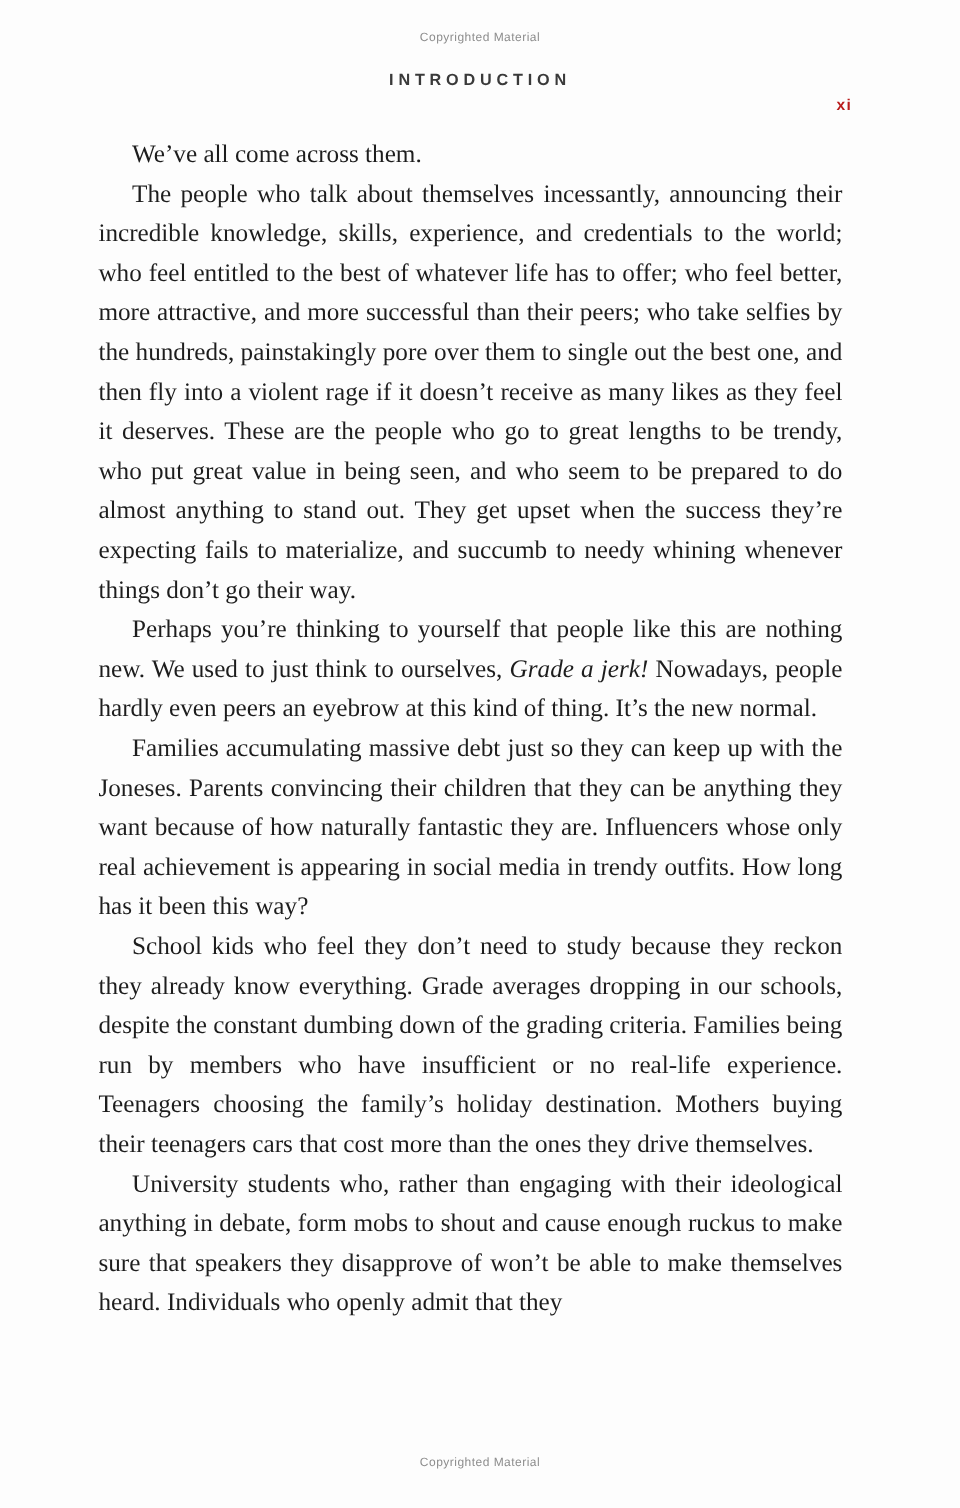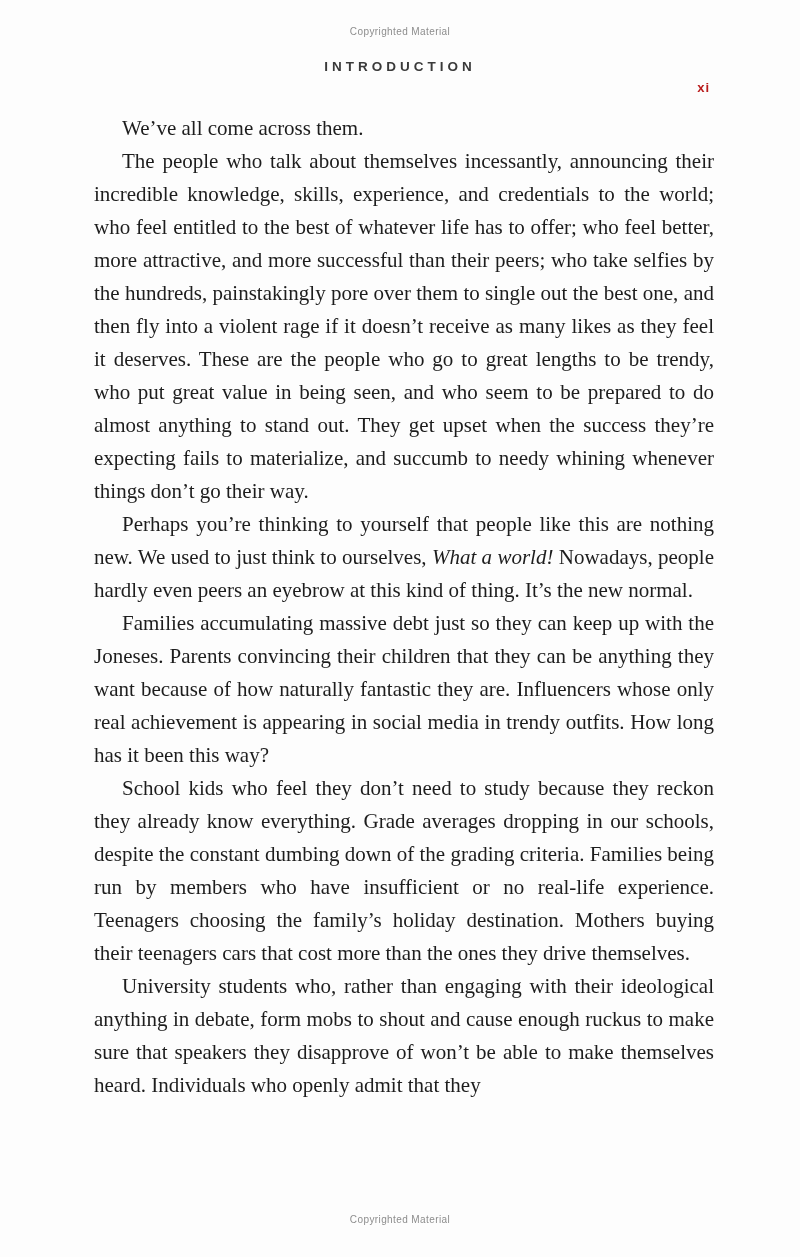--- a/index.html
+++ b/index.html
@@ -46,21 +46,21 @@
     font-family: "Liberation Sans", sans-serif;
     font-size: 13px;
     font-weight: bold;
     letter-spacing: 1px;
     color: #b91c1c;
     margin-top: 20px;
   }
   .body-text {
     position: absolute;
     top: 112px;
-    left: 94px;
+    left: 82px;
     width: 620px;
     font-family: "Liberation Serif", serif;
     font-size: 21px;
     line-height: 33px;
     color: #1d1d1d;
     text-align: justify;
   }
   .body-text p {
     margin: 0;
     text-indent: 28px;
@@ -76,21 +76,21 @@
 
   <div class="notice notice-top">Copyrighted Material</div>
 
   <div class="running-head">INTRODUCTION</div>
 
   <div class="page-number">xi</div>
 
   <div class="body-text">
       <p><span>We’ve all come across them.</span></p>
       <p><span>The people who talk about themselves incessantly, announcing their incredible knowledge, skills, experience, and credentials to the world; who feel entitled to the best of whatever life has to offer; who feel better, more attractive, and more successful than their peers; who take selfies by the hundreds, painstakingly pore over them to single out the best one, and then fly into a violent rage if it doesn’t receive as many likes as they feel it deserves. These are the people who go to great lengths to be trendy, who put great value in being seen, and who seem to be prepared to do almost anything to stand out. They get upset when the success they’re expecting fails to materialize, and succumb to needy whining whenever things don’t go their way.</span></p>
-      <p><span>Perhaps you’re thinking to yourself that people like this are nothing new. We used to just think to ourselves, </span><em>What a world!</em><span> Nowadays, people hardly even peers an eyebrow at this kind of thing. It’s the new normal.</span></p>
+      <p><span>Perhaps you’re thinking to yourself that people like this are nothing new. We used to just think to ourselves, </span><em>Grade a jerk!</em><span> Nowadays, people hardly even peers an eyebrow at this kind of thing. It’s the new normal.</span></p>
       <p><span>Families accumulating massive debt just so they can keep up with the Joneses. Parents convincing their children that they can be anything they want because of how naturally fantastic they are. Influencers whose only real achievement is appearing in social media in trendy outfits. How long has it been this way?</span></p>
       <p><span>School kids who feel they don’t need to study because they reckon they already know everything. Grade averages dropping in our schools, despite the constant dumbing down of the grading criteria. Families being run by members who have insufficient or no real-life experience. Teenagers choosing the family’s holiday destination. Mothers buying their teenagers cars that cost more than the ones they drive themselves.</span></p>
       <p><span>University students who, rather than engaging with their ideological anything in debate, form mobs to shout and cause enough ruckus to make sure that speakers they disapprove of won’t be able to make themselves heard. Individuals who openly admit that they</span></p>
     </div>
 
   <div class="notice notice-bottom">Copyrighted Material</div>
 
 </div>
 
 </body></html>

